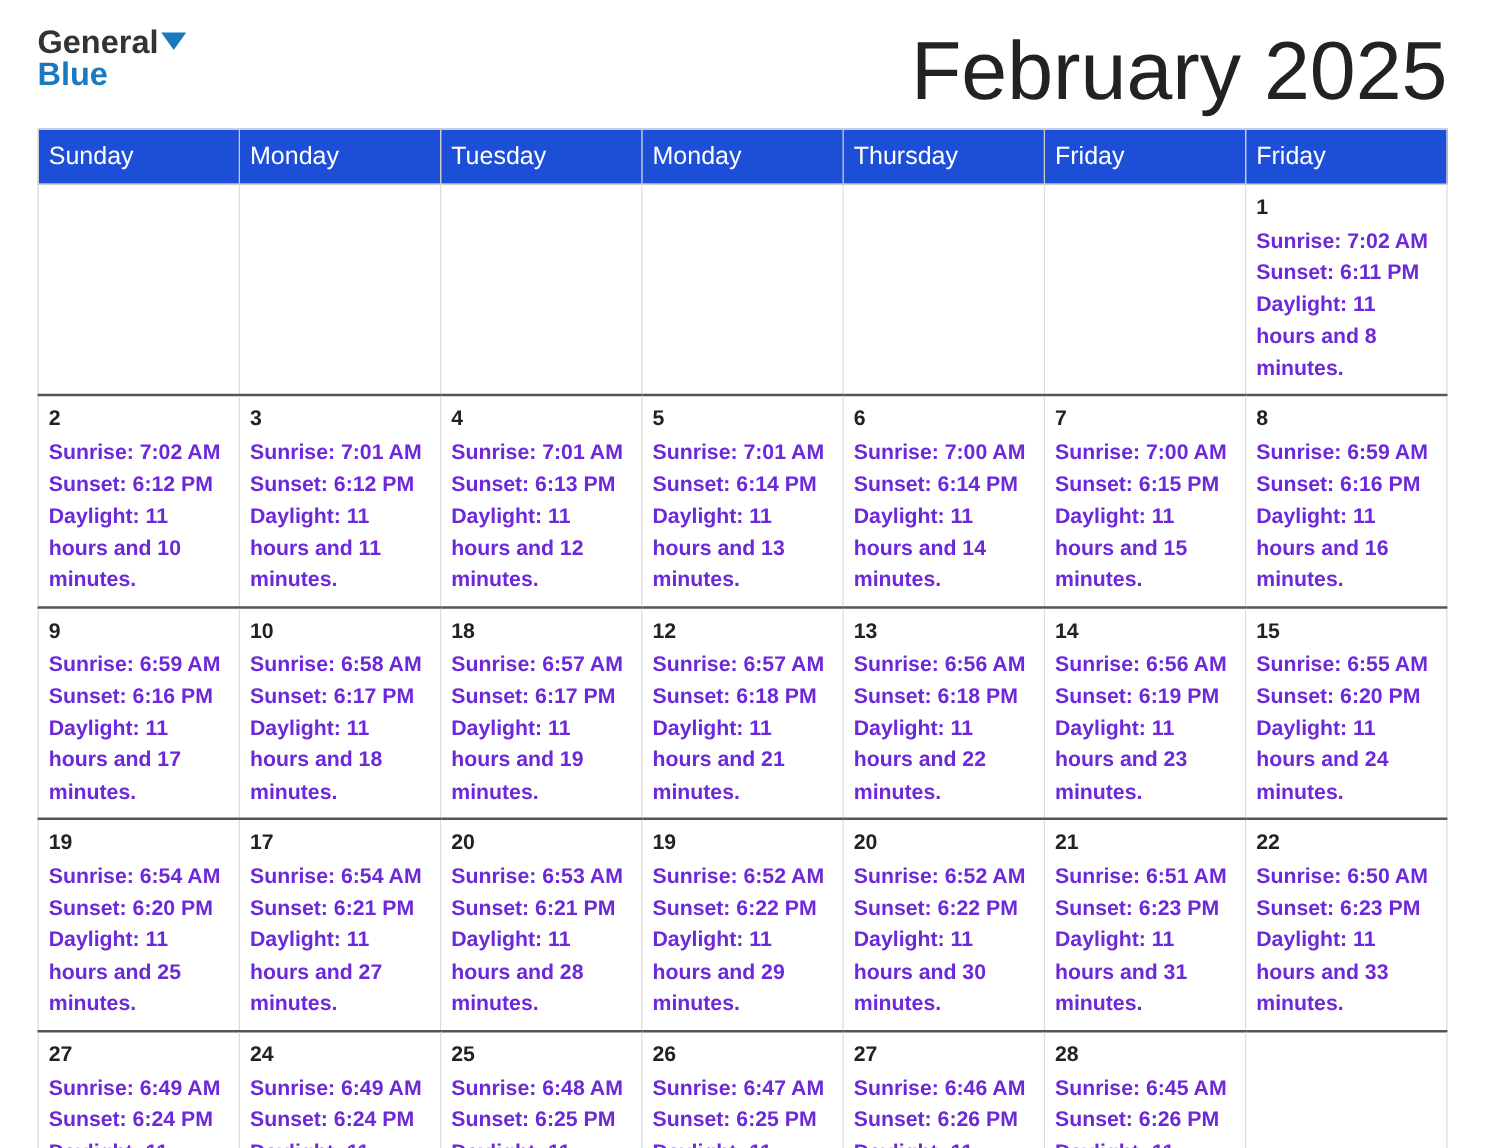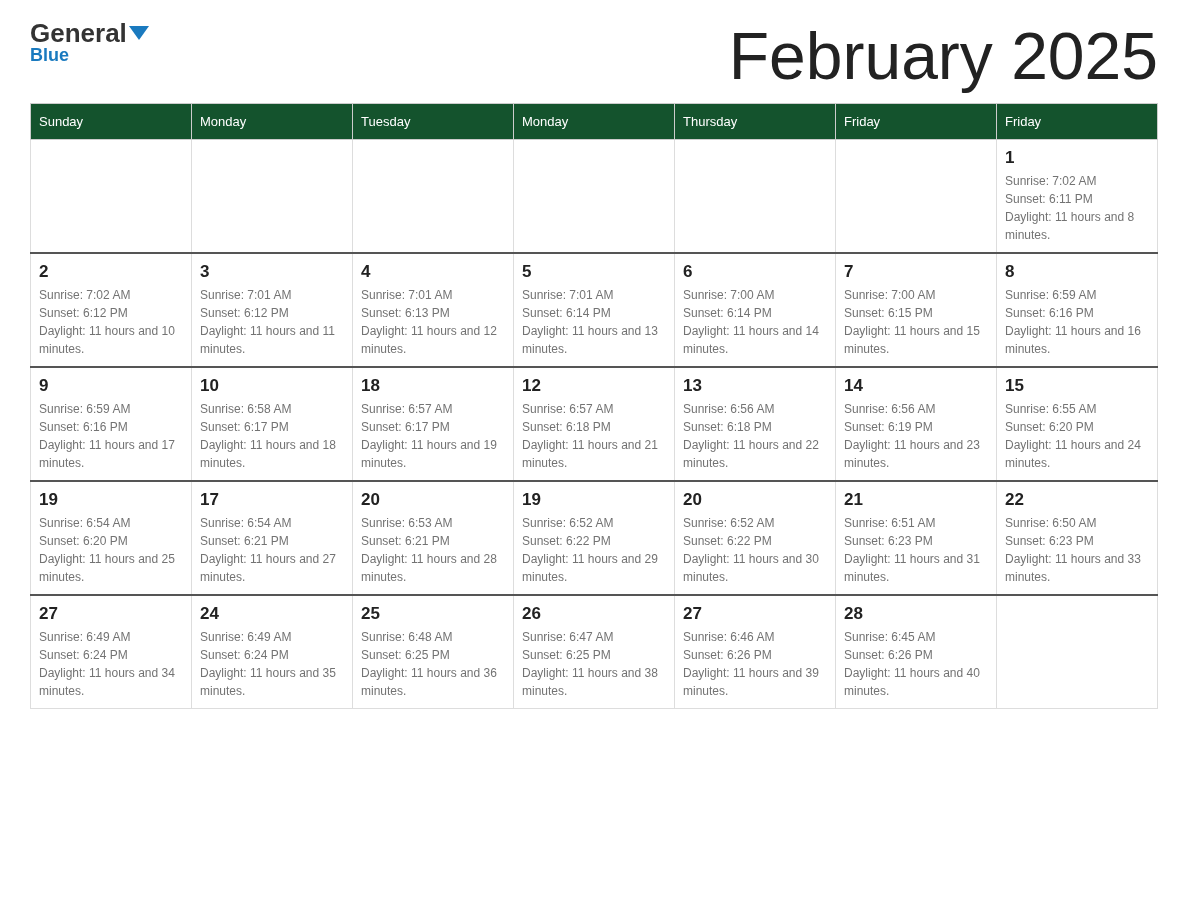--- a/index.html
+++ b/index.html
@@ -21,21 +21,21 @@
       flex-direction: column;
       align-items: flex-start;
     }
     .logo-general {
       font-size: 26px;
       font-weight: bold;
       color: #333;
       line-height: 1;
     }
     .logo-blue {
-      font-size: 18px;
+      font-size: 26px;
       font-weight: bold;
       color: #1a7abf;
       line-height: 1;
     }
     .logo-arrow {
       width: 0;
       height: 0;
       border-left: 10px solid transparent;
       border-right: 10px solid transparent;
       border-top: 14px solid #1a7abf;
@@ -60,23 +60,23 @@
       font-size: 20px;
       color: #444;
       margin-top: 4px;
     }
     .calendar {
       width: 100%;
       border-collapse: collapse;
       margin-top: 10px;
     }
     .calendar th {
-      background-color: #14532d;
+      background-color: #1d4ed8;
       color: #fff;
-      font-size: 13px;
+      font-size: 20px;
       font-weight: normal;
       padding: 10px 8px;
       text-align: left;
       border: 1px solid #ccc;
     }
     .calendar td {
       vertical-align: top;
       padding: 8px;
       border: 1px solid #ddd;
       width: calc(100% / 7);
@@ -85,23 +85,24 @@
       color: #333;
     }
     .day-number {
       font-size: 17px;
       font-weight: bold;
       color: #222;
       display: block;
       margin-bottom: 4px;
     }
     .day-info {
-      font-size: 12px;
-      color: #737373;
+      font-size: 17px;
+      color: #6d28d9;
       line-height: 1.5;
+      font-weight: bold;
     }
     .empty-cell {
       background: #fff;
     }
     .row-separator td {
       border-top: 2px solid #555;
     }
   </style>
 </head>
 <body>

